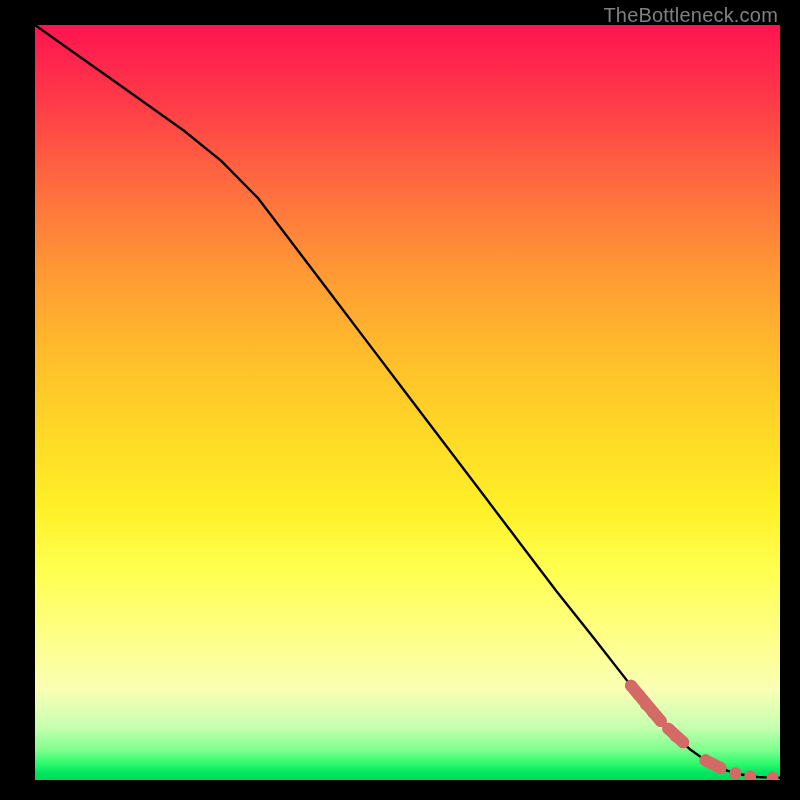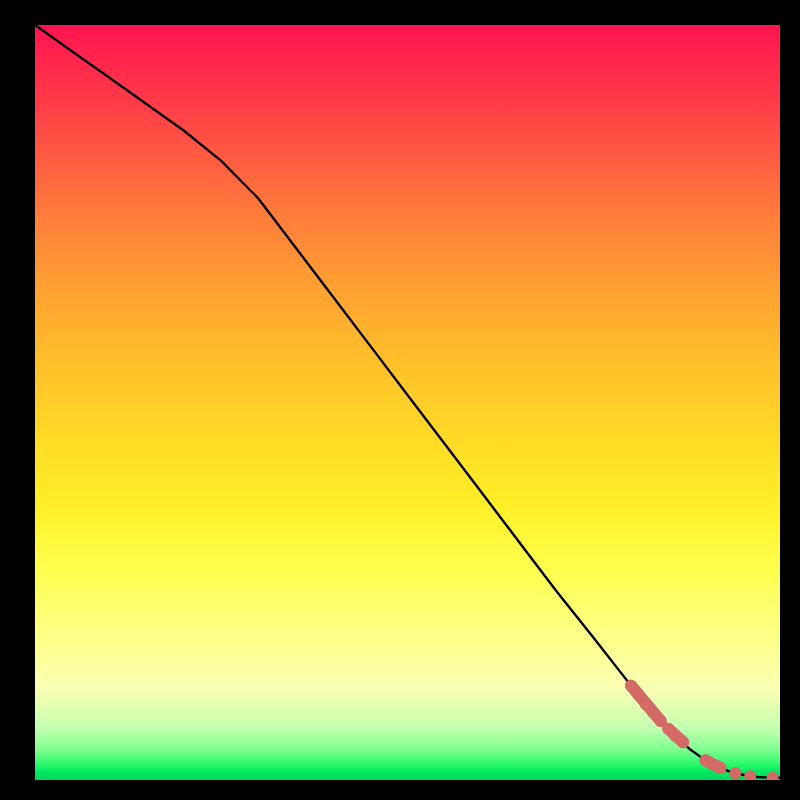--- a/index.html
+++ b/index.html
@@ -73,20 +73,21 @@
     fill: none;
     stroke: #d36a66;
     stroke-width: 12;
     stroke-linecap: round;
   }
 </style>
 </head>
 <body>
 
 <div class="stage">
+  <div class="watermark">TheBottleneck.com</div>
 
   <div class="plot">
     <svg class="overlay" viewBox="0 0 745 755" preserveAspectRatio="none">
       <path id="curve-path" class="curve" d="M0.00 0.00 L37.25 26.43 L74.50 52.85 L111.75 79.27 L149.00 105.70 L186.25 135.90 L223.50 173.65 L260.75 222.73 L298.00 271.80 L335.25 320.88 L372.50 369.95 L409.75 419.02 L447.00 468.10 L484.25 517.17 L521.50 566.25 L558.75 613.06 L596.00 660.63 L610.90 679.50 L625.80 696.11 L640.70 711.21 L655.60 724.80 L670.50 735.37 L677.95 739.90 L685.40 742.92 L692.85 745.94 L700.30 748.21 L707.75 749.72 L715.20 751.23 L722.65 751.98 L730.10 752.36 L737.55 752.74 L745.00 752.74"></path>
       <g id="marker-segments">
           <line x1="596.00" y1="660.63" x2="625.80" y2="696.11" class="marker-stroke"></line>
           <line x1="633.25" y1="703.66" x2="648.15" y2="717.25" class="marker-stroke"></line>
           <line x1="670.50" y1="735.37" x2="685.40" y2="742.92" class="marker-stroke"></line>
         </g>
       <g id="marker-dots">

